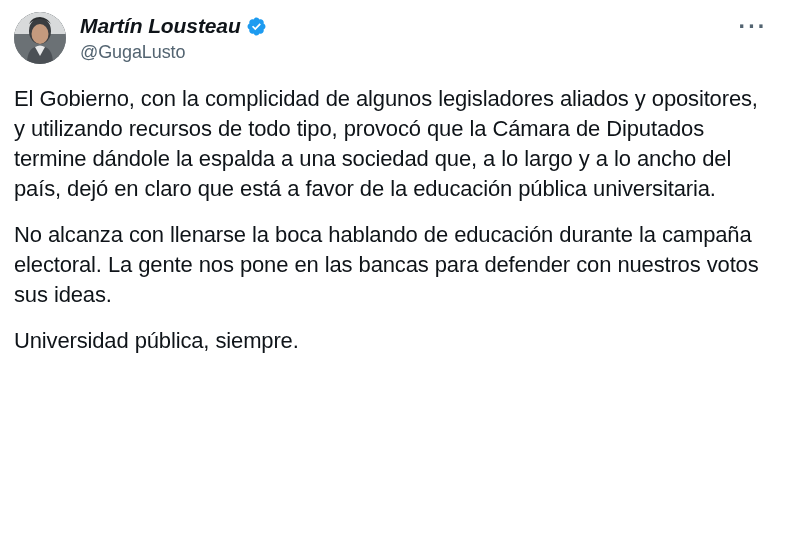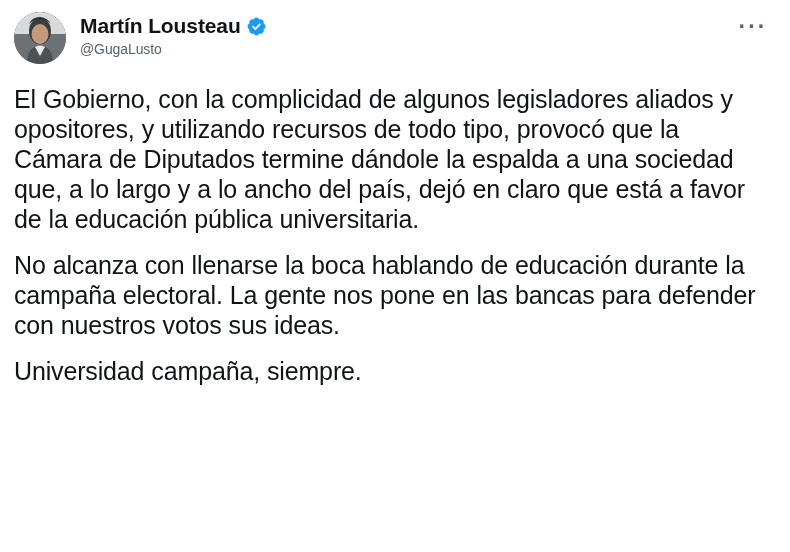--- a/index.html
+++ b/index.html
@@ -46,28 +46,29 @@
   }
   .name-row {
     display: flex;
     align-items: center;
   }
   .display-name {
     font-size: 21px;
     font-weight: bold;
     color: #0f1419;
     letter-spacing: -0.1px;
+    font-style: italic;
   }
   .verified-badge {
     margin-left: 5px;
     display: inline-flex;
     align-items: center;
   }
   .handle {
-    font-size: 14px;
+    font-size: 18px;
     color: #536471;
     margin-top: 2px;
     letter-spacing: -0.1px;
   }
   .more-btn {
     position: absolute;
     top: 6px;
     right: 0;
     width: 34px;
     height: 28px;
@@ -82,21 +83,21 @@
     user-select: none;
   }
   .more-btn .dots {
     display: inline-block;
     transform: translateY(-4px);
     font-weight: bold;
     font-size: 23px;
   }
   .tweet-body {
     margin-top: 12px;
-    font-size: 25px;
+    font-size: 22px;
     line-height: 30px;
     color: #0f1419;
     letter-spacing: -0.15px;
     word-spacing: 0.2px;
   }
   .tweet-body p {
     margin: 0;
   }
   .tweet-body p + p {
     margin-top: 16px;
@@ -145,16 +146,16 @@
     </div>
 
     <div class="more-btn">
       <span class="dots">···</span>
     </div>
   </div>
 
   <div class="tweet-body">
     <p>El Gobierno, con la complicidad de algunos legisladores aliados y opositores, y utilizando recursos de todo tipo, provocó que la Cámara de Diputados termine dándole la espalda a una sociedad que, a lo largo y a lo ancho del país, dejó en claro que está a favor de la educación pública universitaria.</p>
     <p>No alcanza con llenarse la boca hablando de educación durante la campaña electoral. La gente nos pone en las bancas para defender con nuestros votos sus ideas.</p>
-    <p>Universidad campaña, siempre.</p>
+    <p>Universidad pública, siempre.</p>
   </div>
 
 </div>
 
 </body></html>

